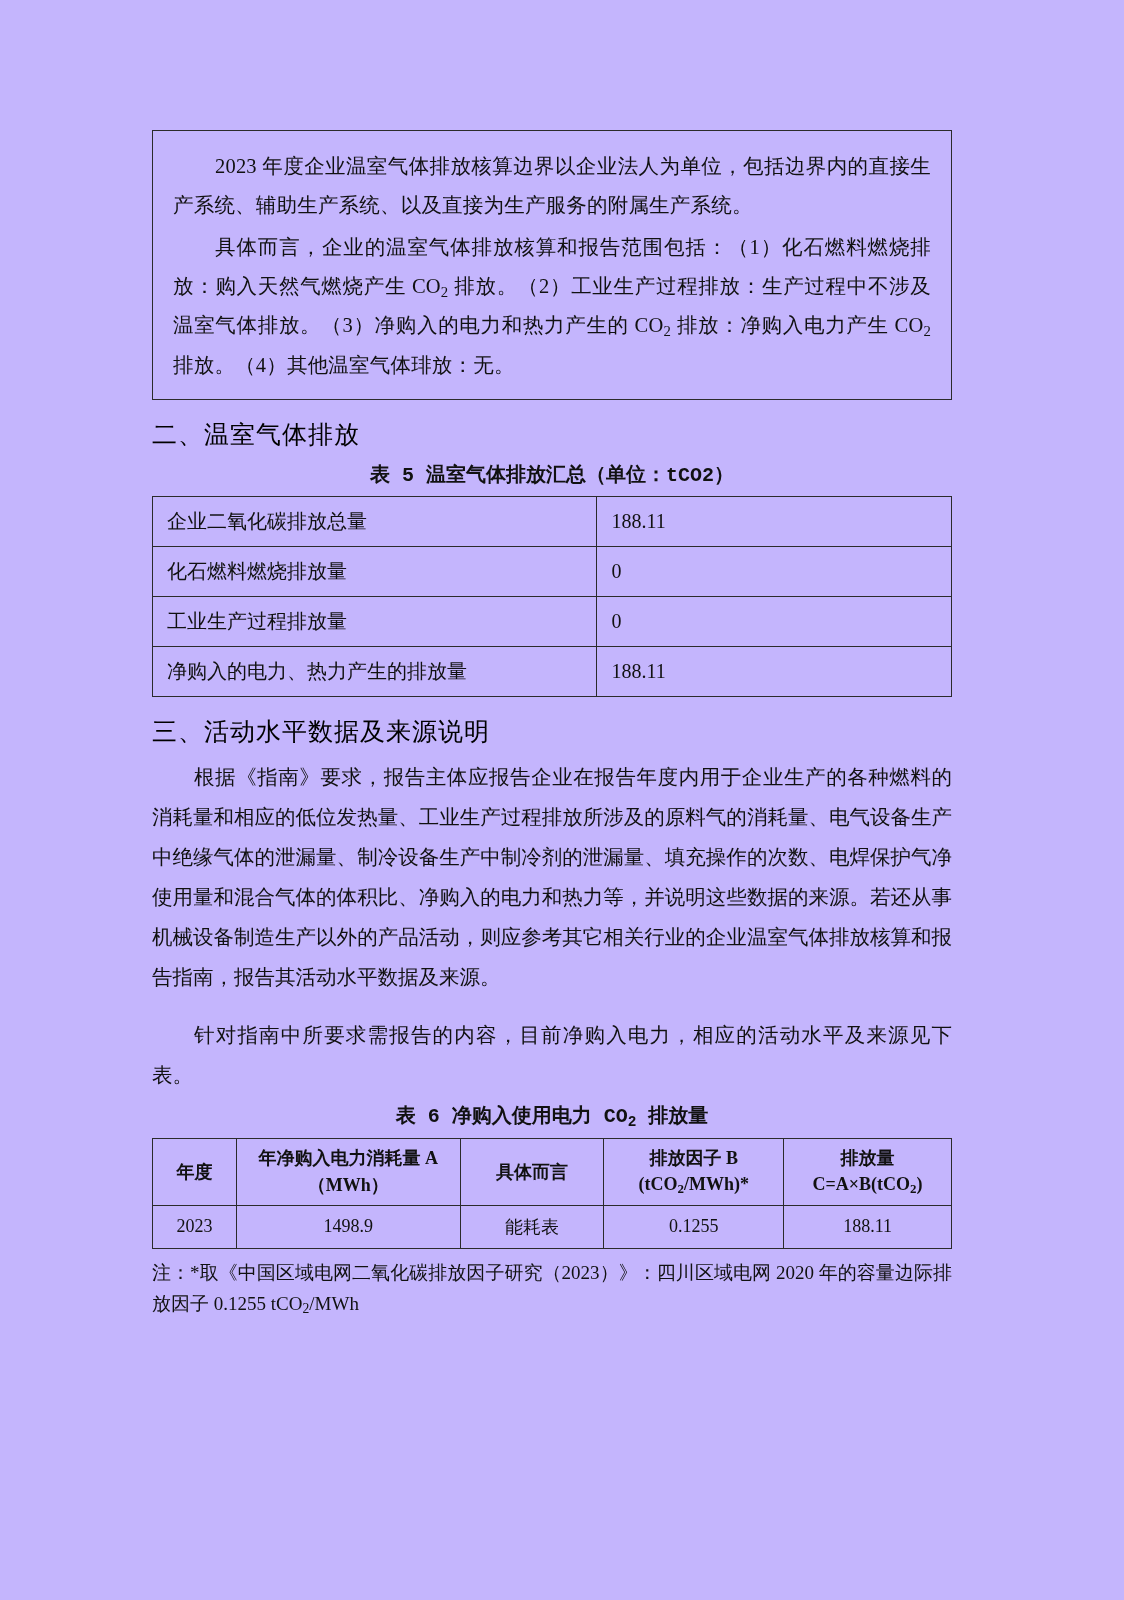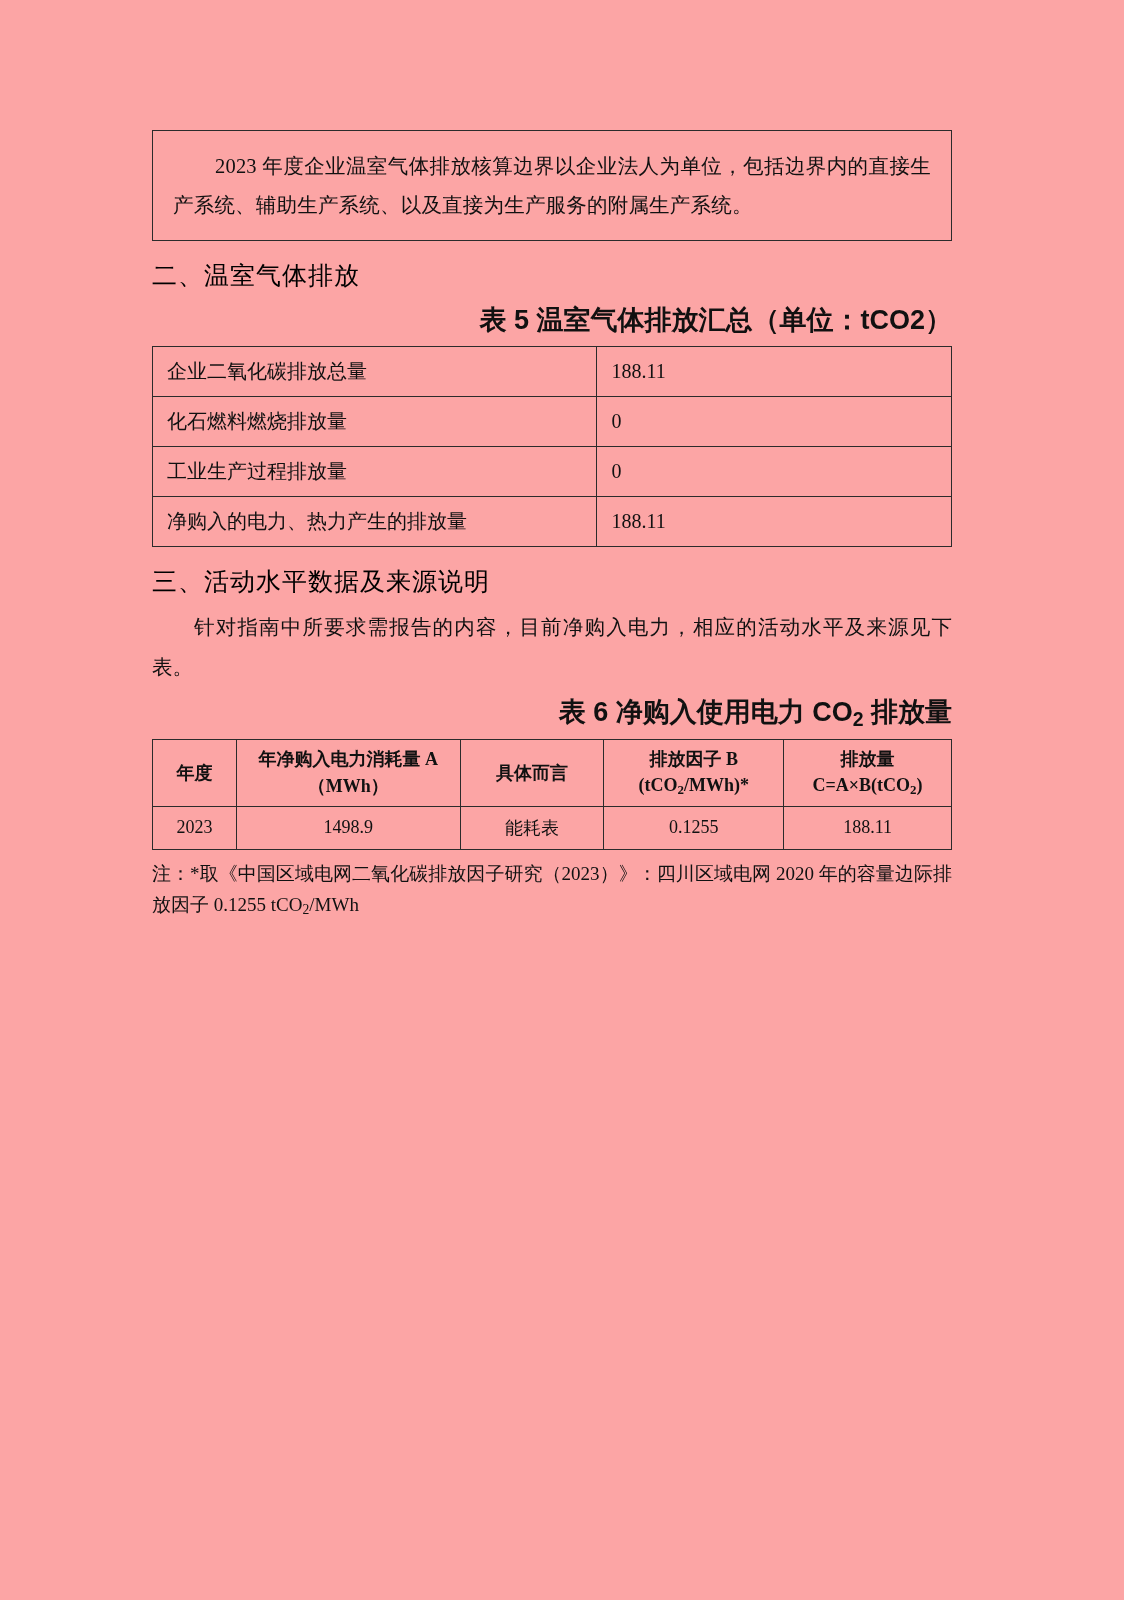--- a/index.html
+++ b/index.html
@@ -9,21 +9,21 @@
   }
   body {
     width: 1124px;
     height: 1600px;
     font-family: "Liberation Serif", "DejaVu Serif", serif;
   }
   .page {
     position: relative;
     width: 1124px;
     height: 1600px;
-    background: #fca5a5;
+    background: #c4b5fd;
     box-sizing: border-box;
   }
   .content {
     position: absolute;
     left: 152px;
     top: 130px;
     width: 800px;
   }
 
   
@@ -50,26 +50,26 @@
   h2.section {
     font-family: "DejaVu Sans", "Liberation Sans", sans-serif;
     font-size: 25px;
     font-weight: normal;
     color: #000;
     margin: 18px 0 10px 0;
     letter-spacing: 1px;
   }
 
   .table-caption {
-    text-align: right;
-    font-size: 27px;
+    text-align: center;
+    font-size: 20px;
     font-weight: bold;
     color: #111;
     margin: 6px 0 8px 0;
-    font-family: Liberation Sans, sans-serif;
+    font-family: Liberation Mono, monospace;
   }
 
   
   table {
     border-collapse: collapse;
     width: 100%;
     table-layout: fixed;
   }
   table.t5 td {
     border: 1px solid #2b2b2b;
@@ -114,20 +114,21 @@
   .body-para + .body-para { margin-top: 18px; }
 </style>
 </head>
 <body>
 
 <div class="page">
   <div class="content">
 
     <div class="intro-box">
       <p class="para indent">2023 年度企业温室气体排放核算边界以企业法人为单位，包括边界内的直接生产系统、辅助生产系统、以及直接为生产服务的附属生产系统。</p>
+      <p class="para indent"><span>具体而言，企业的温室气体排放核算和报告范围包括：（1）化石燃料燃烧排放：购入天然气燃烧产生 CO</span><sub>2</sub><span> 排放。（2）工业生产过程排放：生产过程中不涉及温室气体排放。（3）净购入的电力和热力产生的 CO</span><sub>2</sub><span> 排放：净购入电力产生 CO</span><sub>2</sub><span> 排放。（4）其他温室气体琲放：无。</span></p>
     </div>
 
     <h2 class="section">二、温室气体排放</h2>
 
     <div class="table-caption">表 5  温室气体排放汇总（单位：tCO2）</div>
 
     <table class="t5">
       <tbody>
         <tr>
           <td class="label">企业二氧化碳排放总量</td>
@@ -143,20 +144,21 @@
         </tr>
         <tr>
           <td class="label">净购入的电力、热力产生的排放量</td>
           <td>188.11</td>
         </tr>
       </tbody>
     </table>
 
     <h2 class="section">三、活动水平数据及来源说明</h2>
 
+    <p class="body-para indent">根据《指南》要求，报告主体应报告企业在报告年度内用于企业生产的各种燃料的消耗量和相应的低位发热量、工业生产过程排放所涉及的原料气的消耗量、电气设备生产中绝缘气体的泄漏量、制冷设备生产中制冷剂的泄漏量、填充操作的次数、电焊保护气净使用量和混合气体的体积比、净购入的电力和热力等，并说明这些数据的来源。若还从事机械设备制造生产以外的产品活动，则应参考其它相关行业的企业温室气体排放核算和报告指南，报告其活动水平数据及来源。</p>
     <p class="body-para indent">针对指南中所要求需报告的内容，目前净购入电力，相应的活动水平及来源见下表。</p>
 
     <div class="table-caption"><span>表 6  净购入使用电力 CO</span><sub>2</sub><span> 排放量</span></div>
 
     <table class="t6">
       <colgroup>
         <col style="width:10.5%">
         <col style="width:28%">
         <col style="width:18%">
         <col style="width:22.5%">

